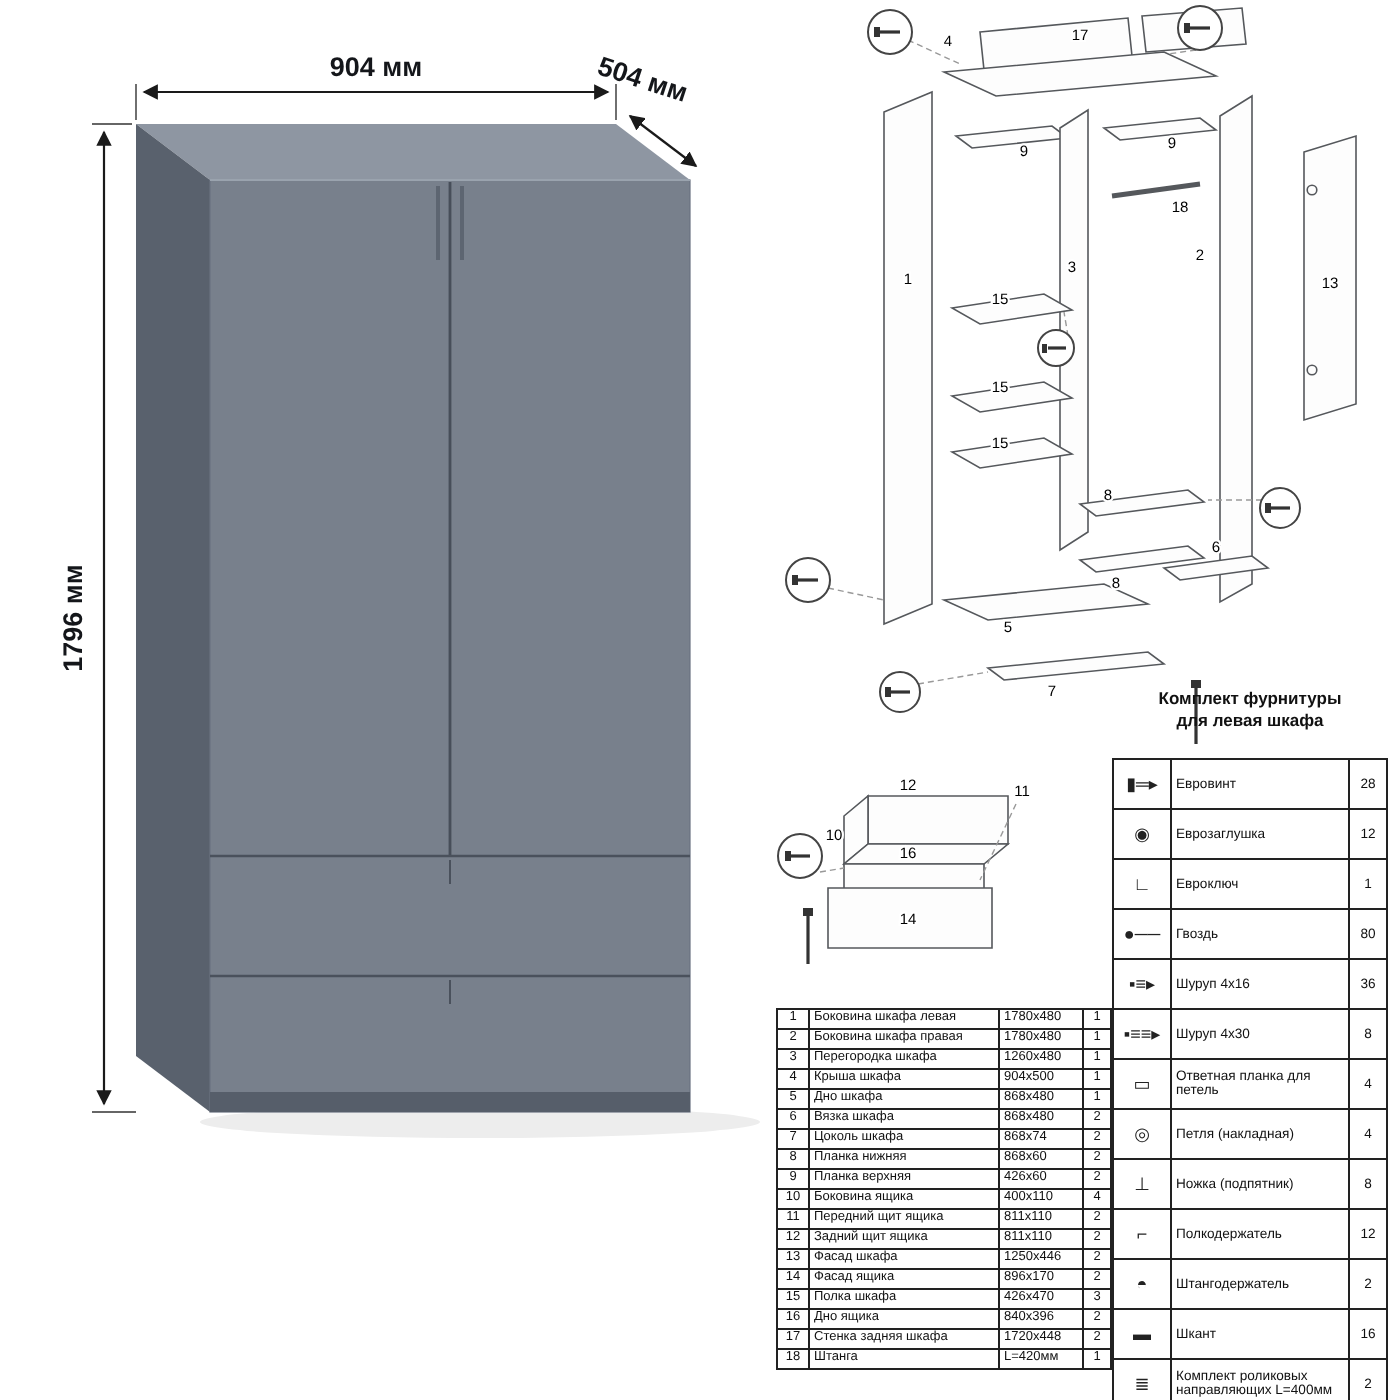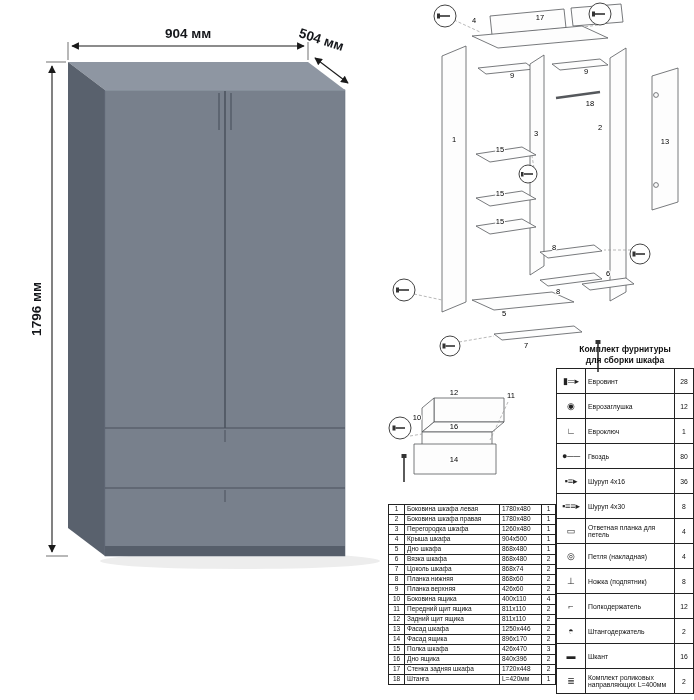--- a/index.html
+++ b/index.html
@@ -12,21 +12,21 @@
   svg text { font-family:"Liberation Sans", sans-serif; }
   .dim { font-size:13.5px; font-weight:700; fill:#14161a; }
   .lbl { font-size:7.5px; fill:#000; paint-order:stroke; stroke:#ffffff; stroke-width:2.2px; }
   .part { fill:#fdfdfd; stroke:#55585c; stroke-width:0.8; }
   .lead { stroke:#999; stroke-width:0.7; stroke-dasharray:3 2; fill:none; }
   .mag  { fill:#ffffff; stroke:#444; stroke-width:1; }
   .screw { stroke:#333; stroke-width:1.6; }
   .screwhead { fill:#333; }
 
   .hardware { position:absolute; left:556px; top:344px; width:138px; }
-  .hw-title { font-size:8.5px; font-weight:700; text-align:center; line-height:1.25; margin-bottom:3px; color:#111; }
+  .hw-title { font-size:8.5px; font-weight:700; text-align:center; line-height:1.25; margin-bottom:14px; color:#111; }
   table.hw { border-collapse:collapse; width:100%; table-layout:fixed; }
   table.hw td { border:1px solid #222; font-size:6.8px; color:#111; padding:1px 2px; height:22px; vertical-align:middle; }
   table.hw td.icon { width:24px; text-align:center; font-size:9px; color:#222; }
   table.hw td.qty  { width:14px; text-align:center; }
 
   .partslist { position:absolute; left:388px; top:504px; width:168px; }
   table.parts { border-collapse:collapse; width:100%; table-layout:fixed; }
   table.parts td { border:1px solid #222; font-size:6.5px; color:#111; padding:0 2px; height:9px; line-height:1.05; white-space:nowrap; overflow:hidden; }
   table.parts td.num  { width:11px; text-align:center; }
   table.parts td.psize{ width:37px; }
@@ -190,21 +190,21 @@
     <text class="lbl" x="66" y="395" text-anchor="middle">12</text>
     <text class="lbl" x="29" y="420" text-anchor="middle">10</text>
     <text class="lbl" x="66" y="429" text-anchor="middle">16</text>
     <text class="lbl" x="66" y="462" text-anchor="middle">14</text>
     <text class="lbl" x="123" y="398" text-anchor="middle">11</text>
   </svg>
 
   <div class="hardware">
     <div class="hw-title">
       <span>Комплект фурнитуры</span><br>
-      <span>для сборки шкафа</span>
+      <span>для левая шкафа</span>
     </div>
     <table class="hw">
       <tbody>
 
           <tr>
             <td class="icon"><span>▮═▸</span></td>
             <td class="name">Евровинт</td>
             <td class="qty">28</td>
           </tr>
 

